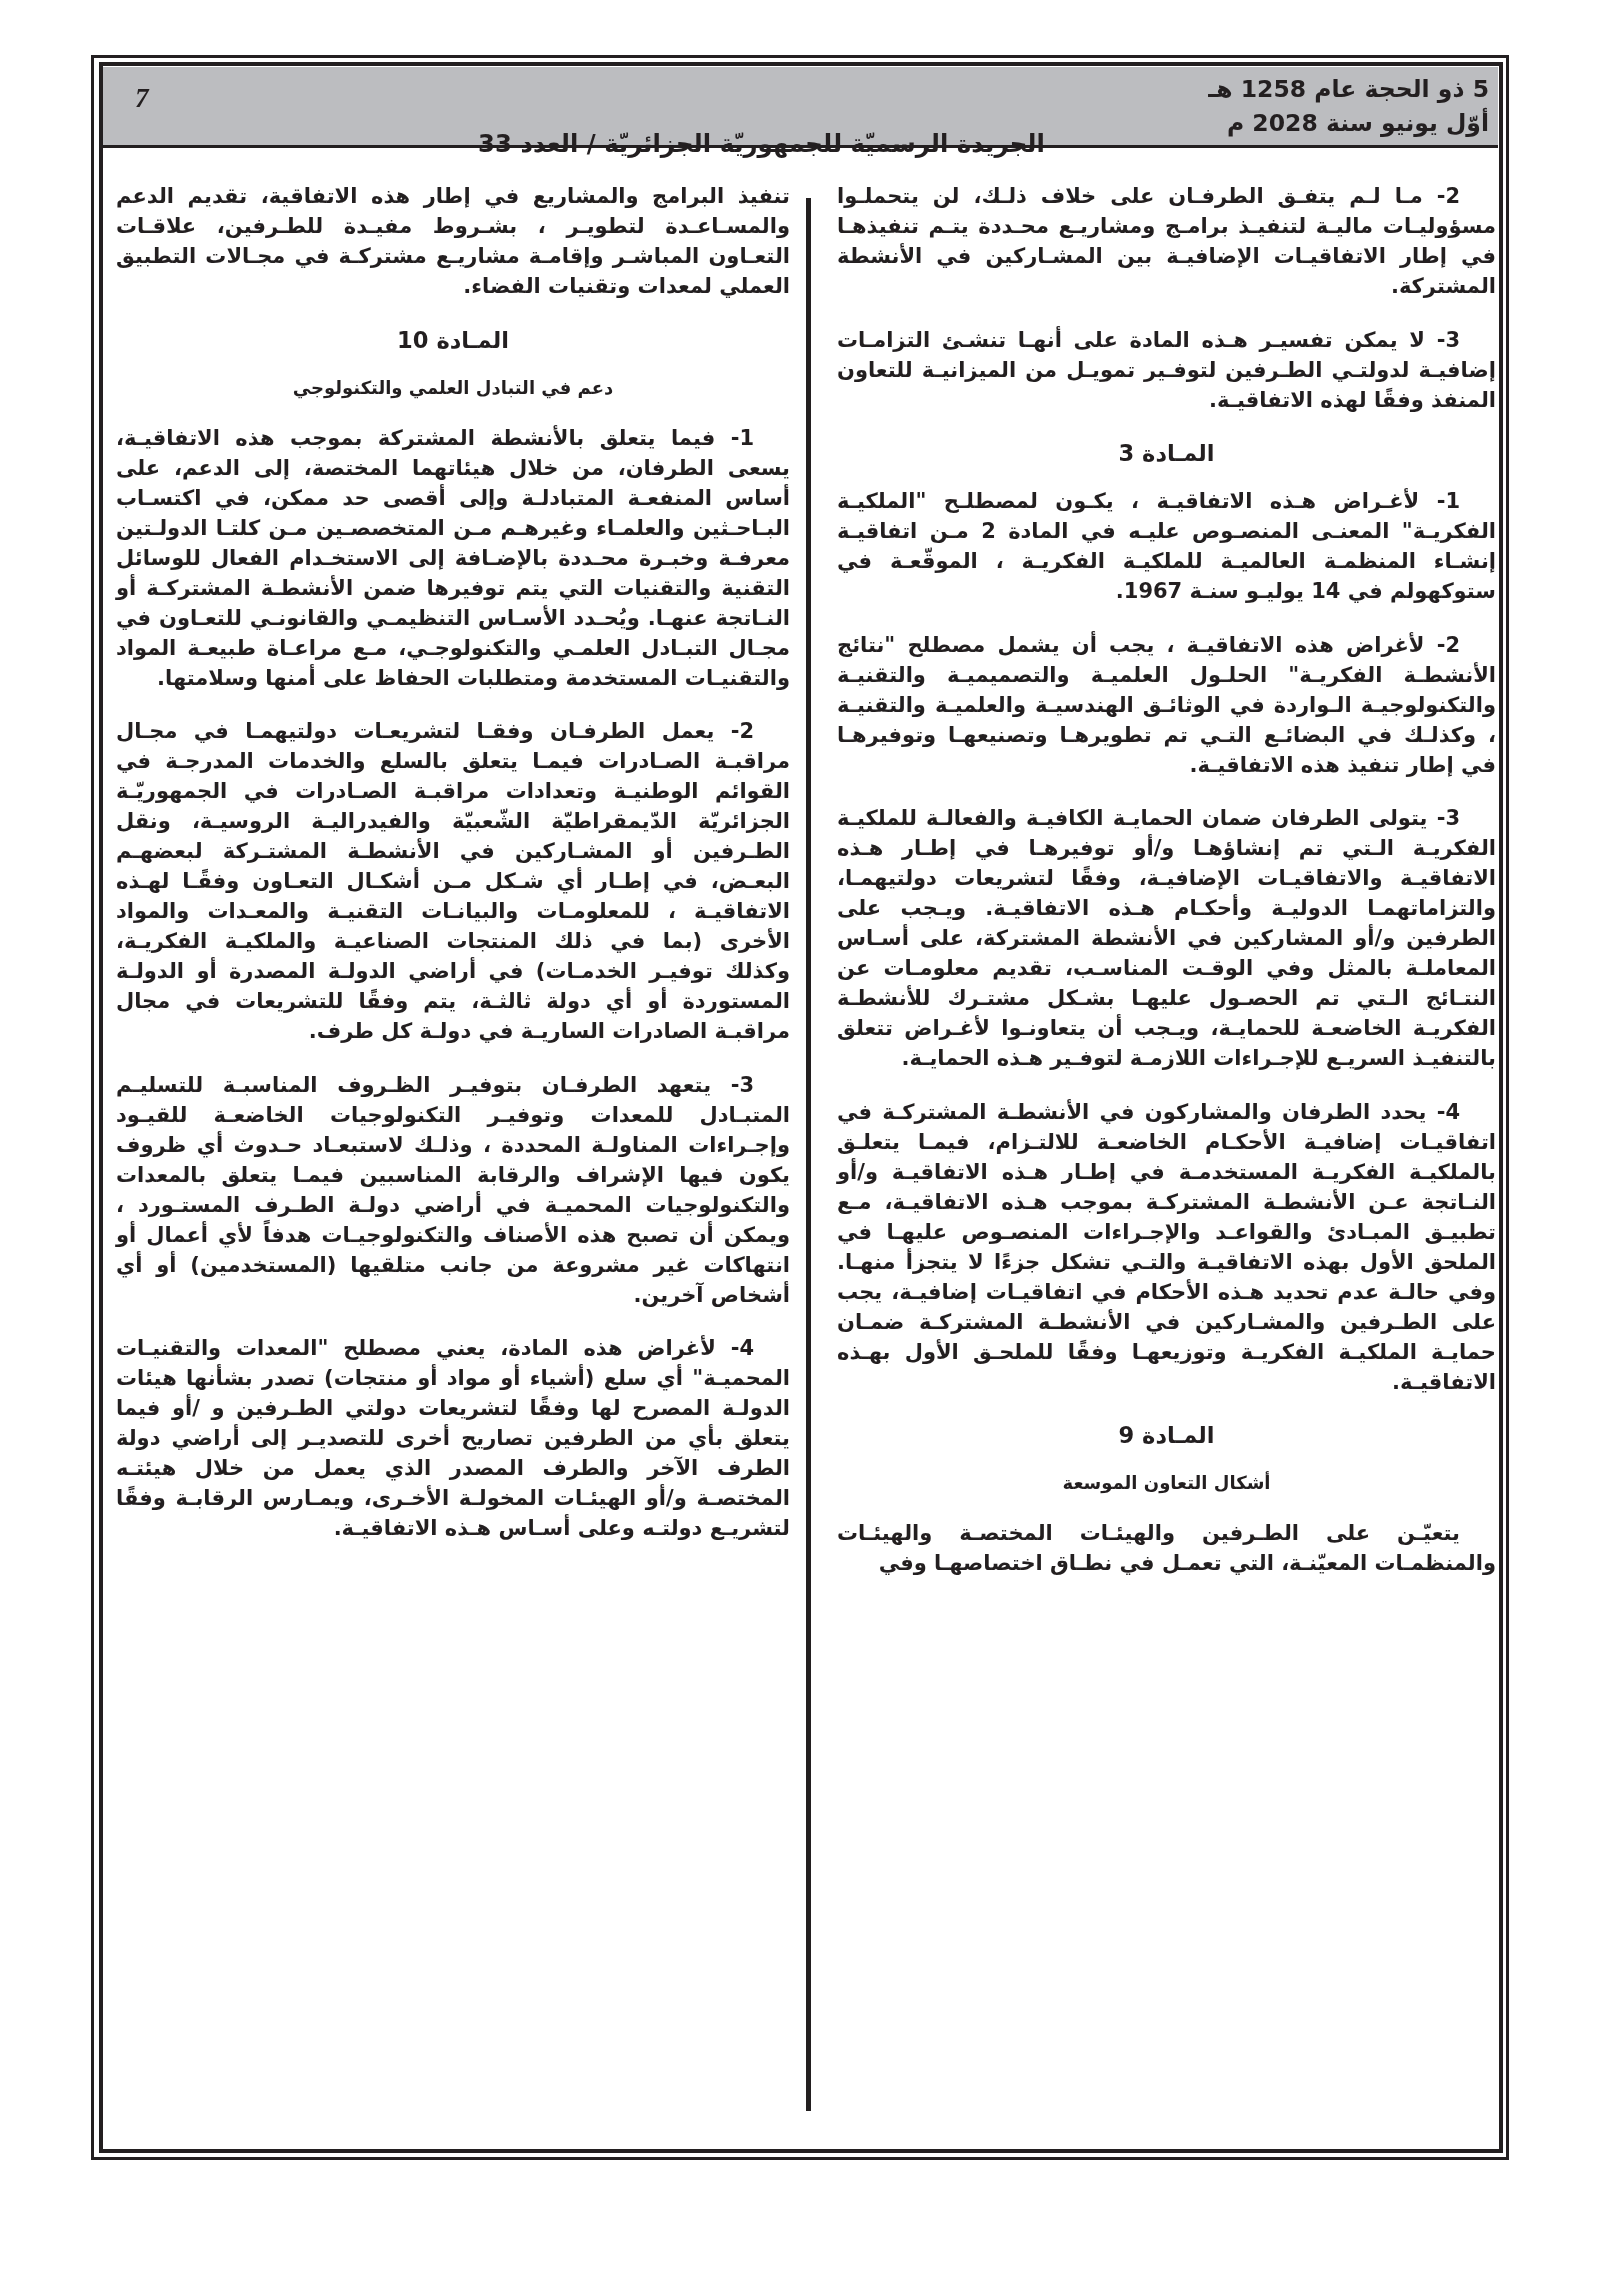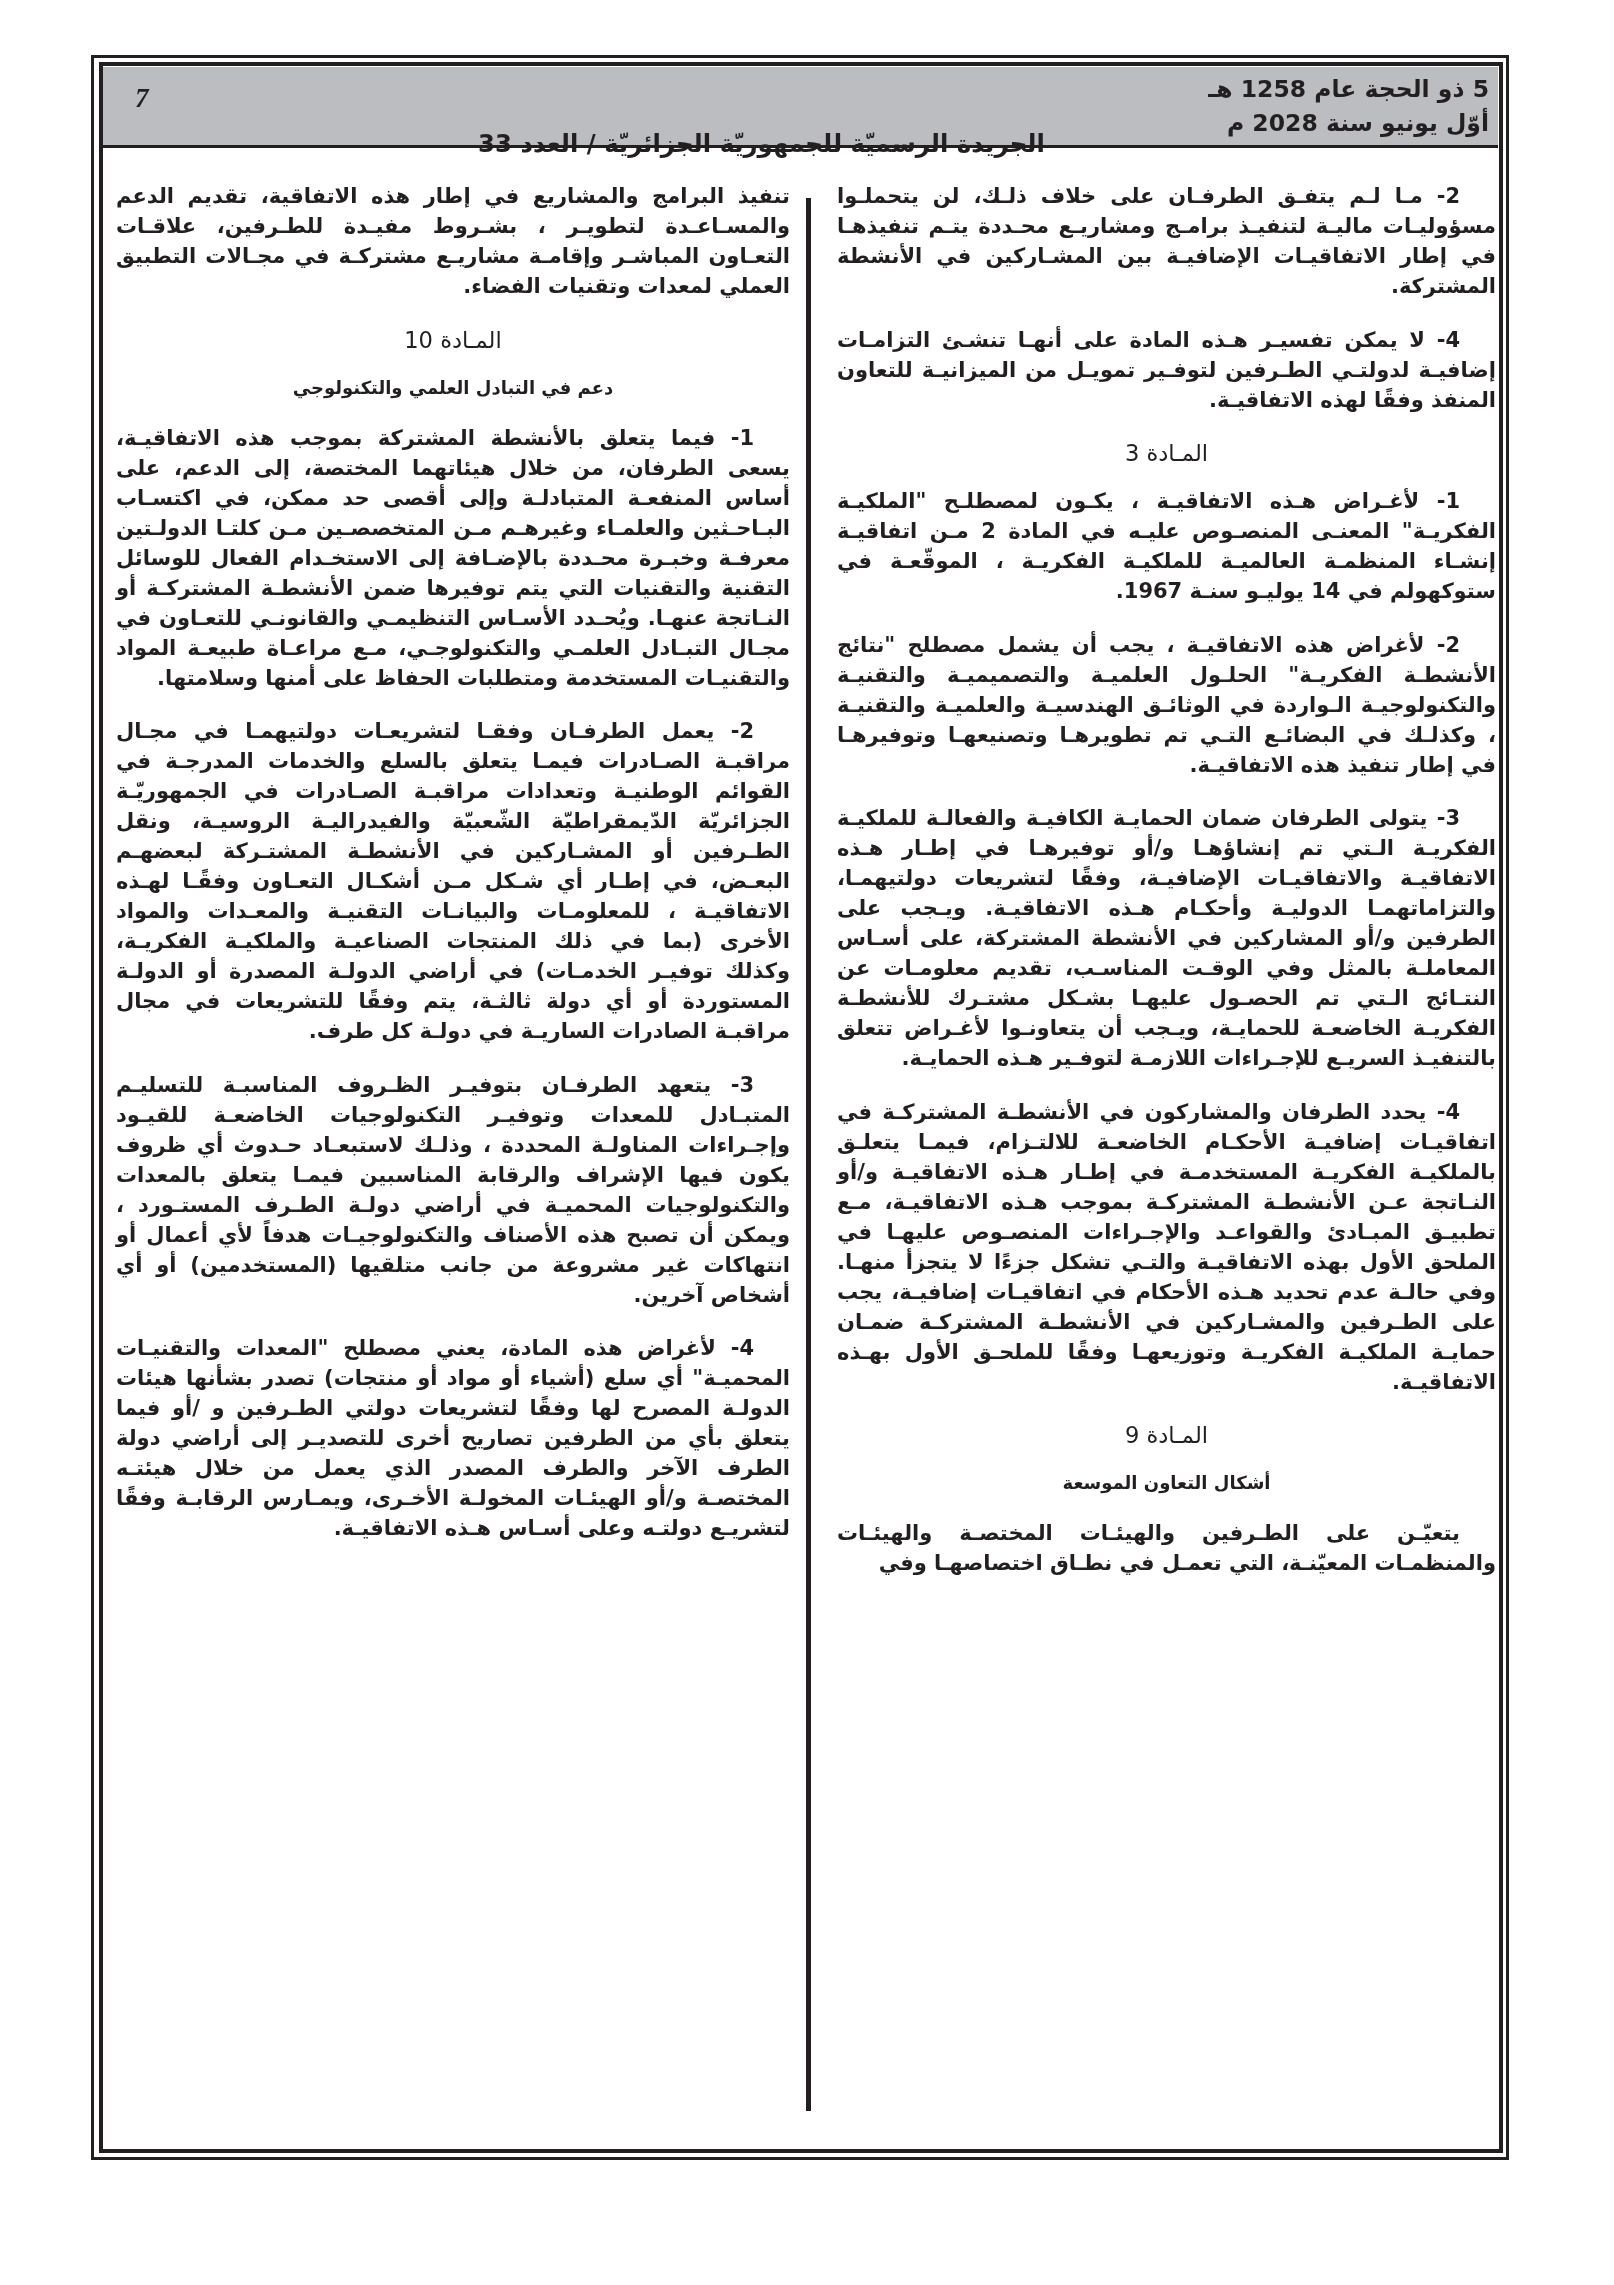--- a/index.html
+++ b/index.html
@@ -17,21 +17,21 @@
                direction:rtl; color:#231f20; white-space:nowrap;margin-top:46px; }
   .hdr-date { position:absolute; right:9px; top:5.4px; font-weight:bold; font-size:23.5px;
               direction:rtl; text-align:right; line-height:34px; color:#231f20; white-space:nowrap; }
   .divider { position:absolute; left:806px; top:198px; width:4.5px; height:1913px; background:#231f20; }
   .col { position:absolute; top:181px; direction:rtl; text-align:justify;
          font-size:21px; line-height:30px; font-weight:bold; color:#231f20; }
   .col-right { left:837px; width:659px; }
   .col-left { left:116px; width:674px; }
   .col p { margin:0 0 23.5px 0; text-indent:0; text-align-last:right; }
   .col p.ind { text-indent:36px; }
-  .art-num { text-align:center; text-align-last:center !important; font-weight:400;
+  .art-num { text-align:center; text-align-last:center !important; font-weight:700;
              font-size:22.6px; margin:0 0 18px 0 !important; }
   .art-title { text-align:left; text-align-last:center !important; font-weight:900;
                font-size:18px; margin:0 0 20px 0 !important; }
 </style>
 </head>
 <body>
 
 <div class="outer"></div>
 <div class="inner"></div>
 
@@ -41,21 +41,21 @@
   <div class="hdr-date">
     <div>5 ذو الحجة عام 1258 هـ</div>
     <div>أوّل يونيو سنة 2028 م</div>
   </div>
 </div>
 
 <div class="divider"></div>
 
 <div class="col col-right">
   <p class="ind">2- مـا لـم يتفـق الطرفـان على خلاف ذلـك، لن يتحملـوا مسؤوليـات ماليـة لتنفيـذ برامـج ومشاريـع محـددة يتـم تنفيذهـا في إطار الاتفاقيـات الإضافيـة بين المشـاركين في الأنشطة المشتركة.</p>
-  <p class="ind">4- لا يمكن تفسيـر هـذه المادة على أنهـا تنشـئ التزامـات إضافيـة لدولتـي الطـرفين لتوفـير تمويـل من الميزانيـة للتعاون المنفذ وفقًا لهذه الاتفاقيـة.</p>
+  <p class="ind">3- لا يمكن تفسيـر هـذه المادة على أنهـا تنشـئ التزامـات إضافيـة لدولتـي الطـرفين لتوفـير تمويـل من الميزانيـة للتعاون المنفذ وفقًا لهذه الاتفاقيـة.</p>
   <p class="art-num">المـادة 3</p>
   <p class="ind">1- لأغـراض هـذه الاتفاقيـة ، يكـون لمصطلـح "الملكيـة الفكريـة" المعنـى المنصـوص عليـه في المادة 2 مـن اتفاقيـة إنشـاء المنظمـة العالميـة للملكيـة الفكريـة ، الموقّعـة في ستوكهولم في 14 يوليـو سنـة 1967.</p>
   <p class="ind">2- لأغراض هذه الاتفاقيـة ، يجب أن يشمل مصطلح "نتائج الأنشطـة الفكريـة" الحلـول العلميـة والتصميميـة والتقنيـة والتكنولوجيـة الـواردة في الوثائـق الهندسيـة والعلميـة والتقنيـة ، وكذلـك في البضائـع التـي تم تطويرهـا وتصنيعهـا وتوفيرهـا في إطار تنفيذ هذه الاتفاقيـة.</p>
   <p class="ind">3- يتولى الطرفان ضمان الحمايـة الكافيـة والفعالـة للملكيـة الفكريـة الـتي تم إنشاؤهـا و/أو توفيرهـا في إطـار هـذه الاتفاقيـة والاتفاقيـات الإضافيـة، وفقًا لتشريعات دولتيهمـا، والتزاماتهمـا الدوليـة وأحكـام هـذه الاتفاقيـة. ويـجب على الطرفين و/أو المشاركين في الأنشطة المشتركة، على أسـاس المعاملـة بالمثل وفي الوقـت المناسـب، تقديم معلومـات عن النتـائج الـتي تم الحصـول عليهـا بشـكل مشتـرك للأنشطـة الفكريـة الخاضعـة للحمايـة، ويـجب أن يتعاونـوا لأغـراض تتعلق بالتنفيـذ السريـع للإجـراءات اللازمـة لتوفـير هـذه الحمايـة.</p>
   <p class="ind">4- يحدد الطرفان والمشاركون في الأنشطـة المشتركـة في اتفاقيـات إضافيـة الأحكـام الخاضعـة للالتـزام، فيمـا يتعلـق بالملكيـة الفكريـة المستخدمـة في إطـار هـذه الاتفاقيـة و/أو النـاتجة عـن الأنشطـة المشتركـة بموجب هـذه الاتفاقيـة، مـع تطبيـق المبـادئ والقواعـد والإجـراءات المنصـوص عليهـا في الملحق الأول بهذه الاتفاقيـة والتـي تشكل جزءًا لا يتجزأ منهـا. وفي حالـة عدم تحديد هـذه الأحكام في اتفاقيـات إضافيـة، يجب على الطـرفين والمشـاركين في الأنشطـة المشتركـة ضمـان حمايـة الملكيـة الفكريـة وتوزيعهـا وفقًا للملحـق الأول بهـذه الاتفاقيـة.</p>
   <p class="art-num">المـادة 9</p>
   <p class="art-title">أشكال التعاون الموسعة</p>
   <p class="ind">يتعيّـن على الطـرفين والهيئـات المختصـة والهيئـات والمنظمـات المعيّنـة، التي تعمـل في نطـاق اختصاصهـا وفي</p>
 </div>
 

